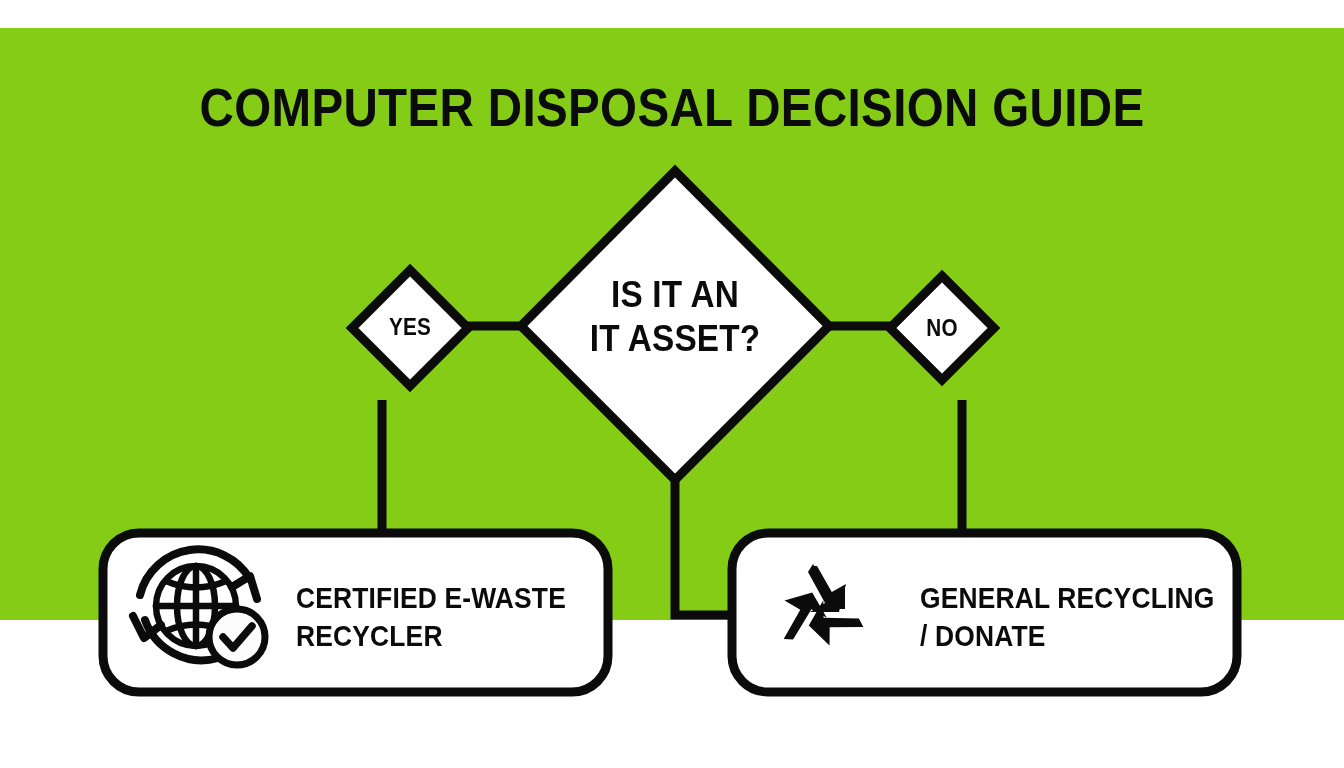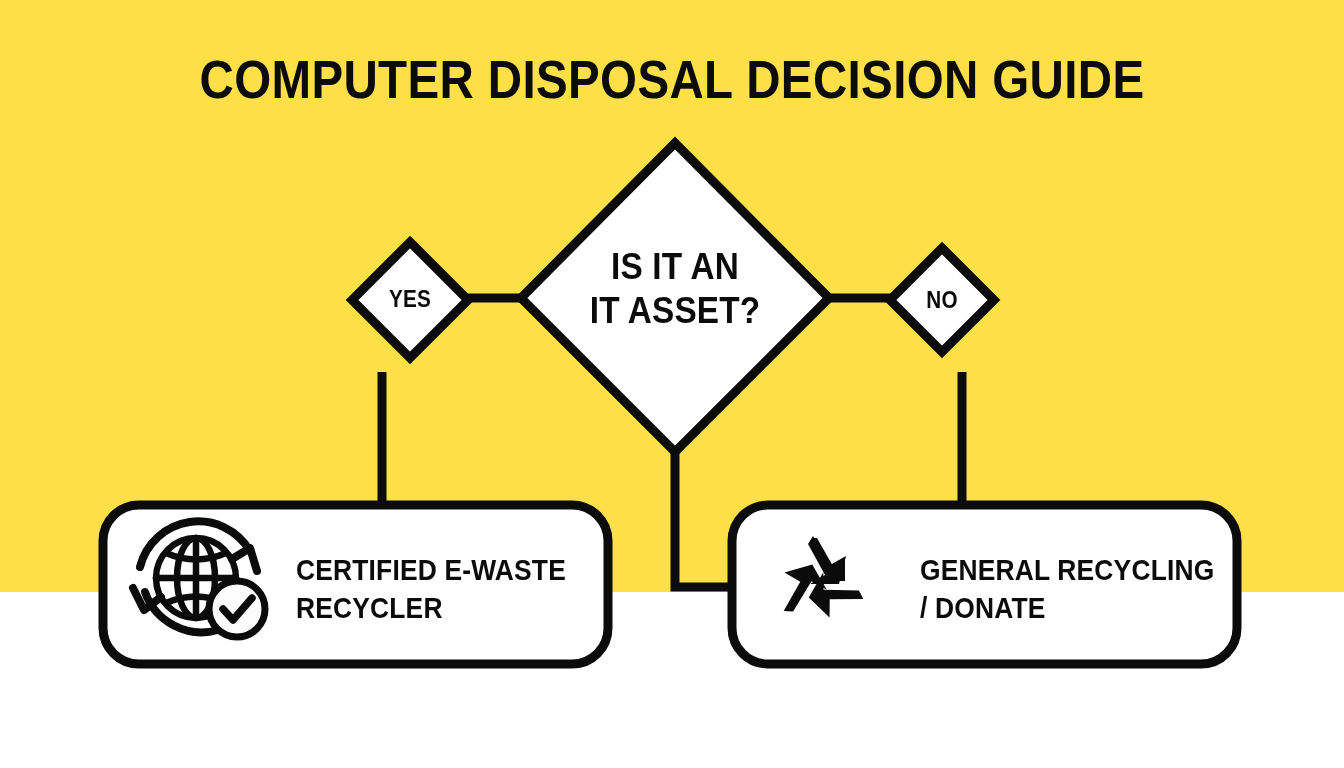--- a/index.html
+++ b/index.html
@@ -12,21 +12,22 @@
     width: 1344px;
     height: 768px;
     overflow: hidden;
     font-family: "Liberation Sans", "DejaVu Sans", sans-serif;
     -webkit-font-smoothing: antialiased;
   }
   #canvas {
     position: relative;
     width: 1344px;
     height: 592px;
-    background: #fde047;
+    background: #84cc16;
+    margin-top: 28px;
   }
   #figure {
     position: absolute;
     inset: 0;
     width: 1344px;
     height: 768px;
   }
   .diagram-title {
     position: absolute;
     left: 0;

